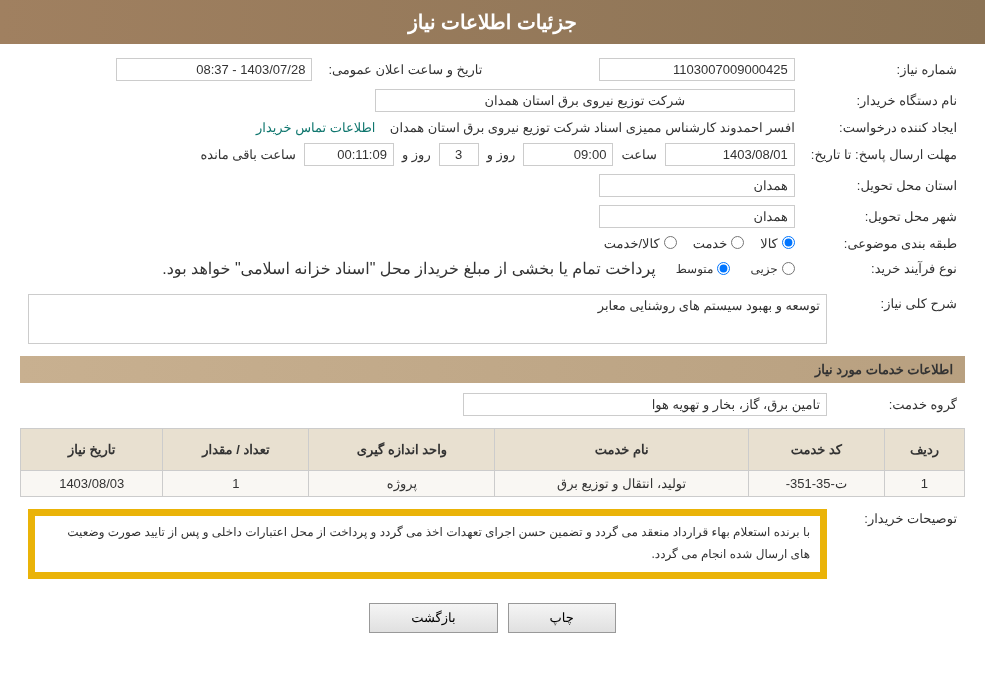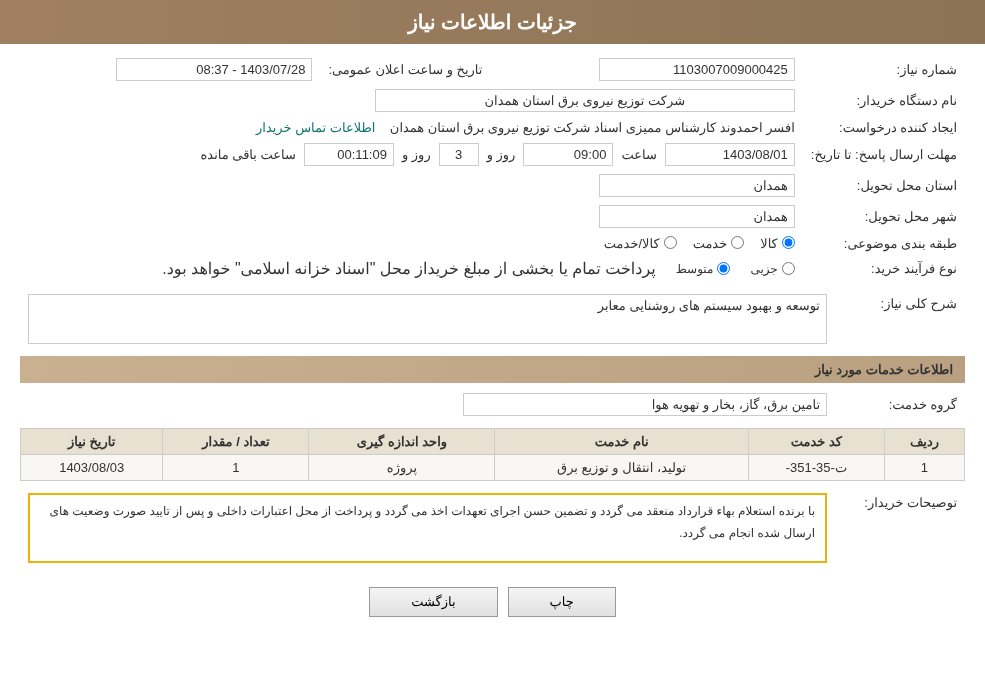--- a/index.html
+++ b/index.html
@@ -123,38 +123,38 @@
 
     .service-table {
       width: 100%;
       border-collapse: collapse;
       margin: 8px 0;
     }
 
     .service-table th {
       background: #e8e0d0;
       border: 1px solid #ccc;
-      padding: 5px 8px;
+      padding: 13px 8px;
       text-align: center;
       font-weight: bold;
     }
 
     .service-table td {
       border: 1px solid #ccc;
       padding: 5px 8px;
       text-align: center;
       background: #fff;
     }
 
     .service-table tr:nth-child(odd) td {
       background: #f9f7f3;
     }
 
     .description-box {
-      border: 2px solid #eab308;
+      border: 7px solid #eab308;
       background: #fff;
       padding: 6px 10px;
       min-height: 70px;
       text-align: right;
       line-height: 1.8;
       font-size: 12px;
     }
 
     .button-bar {
       text-align: center;

